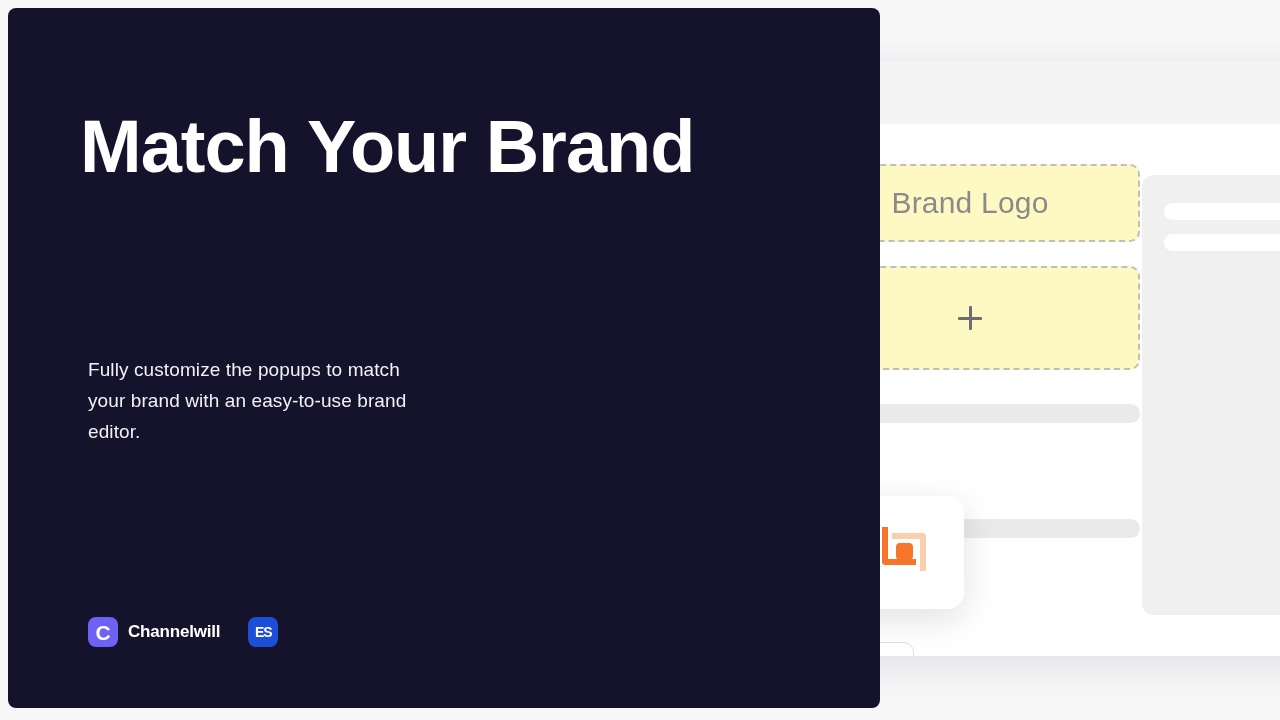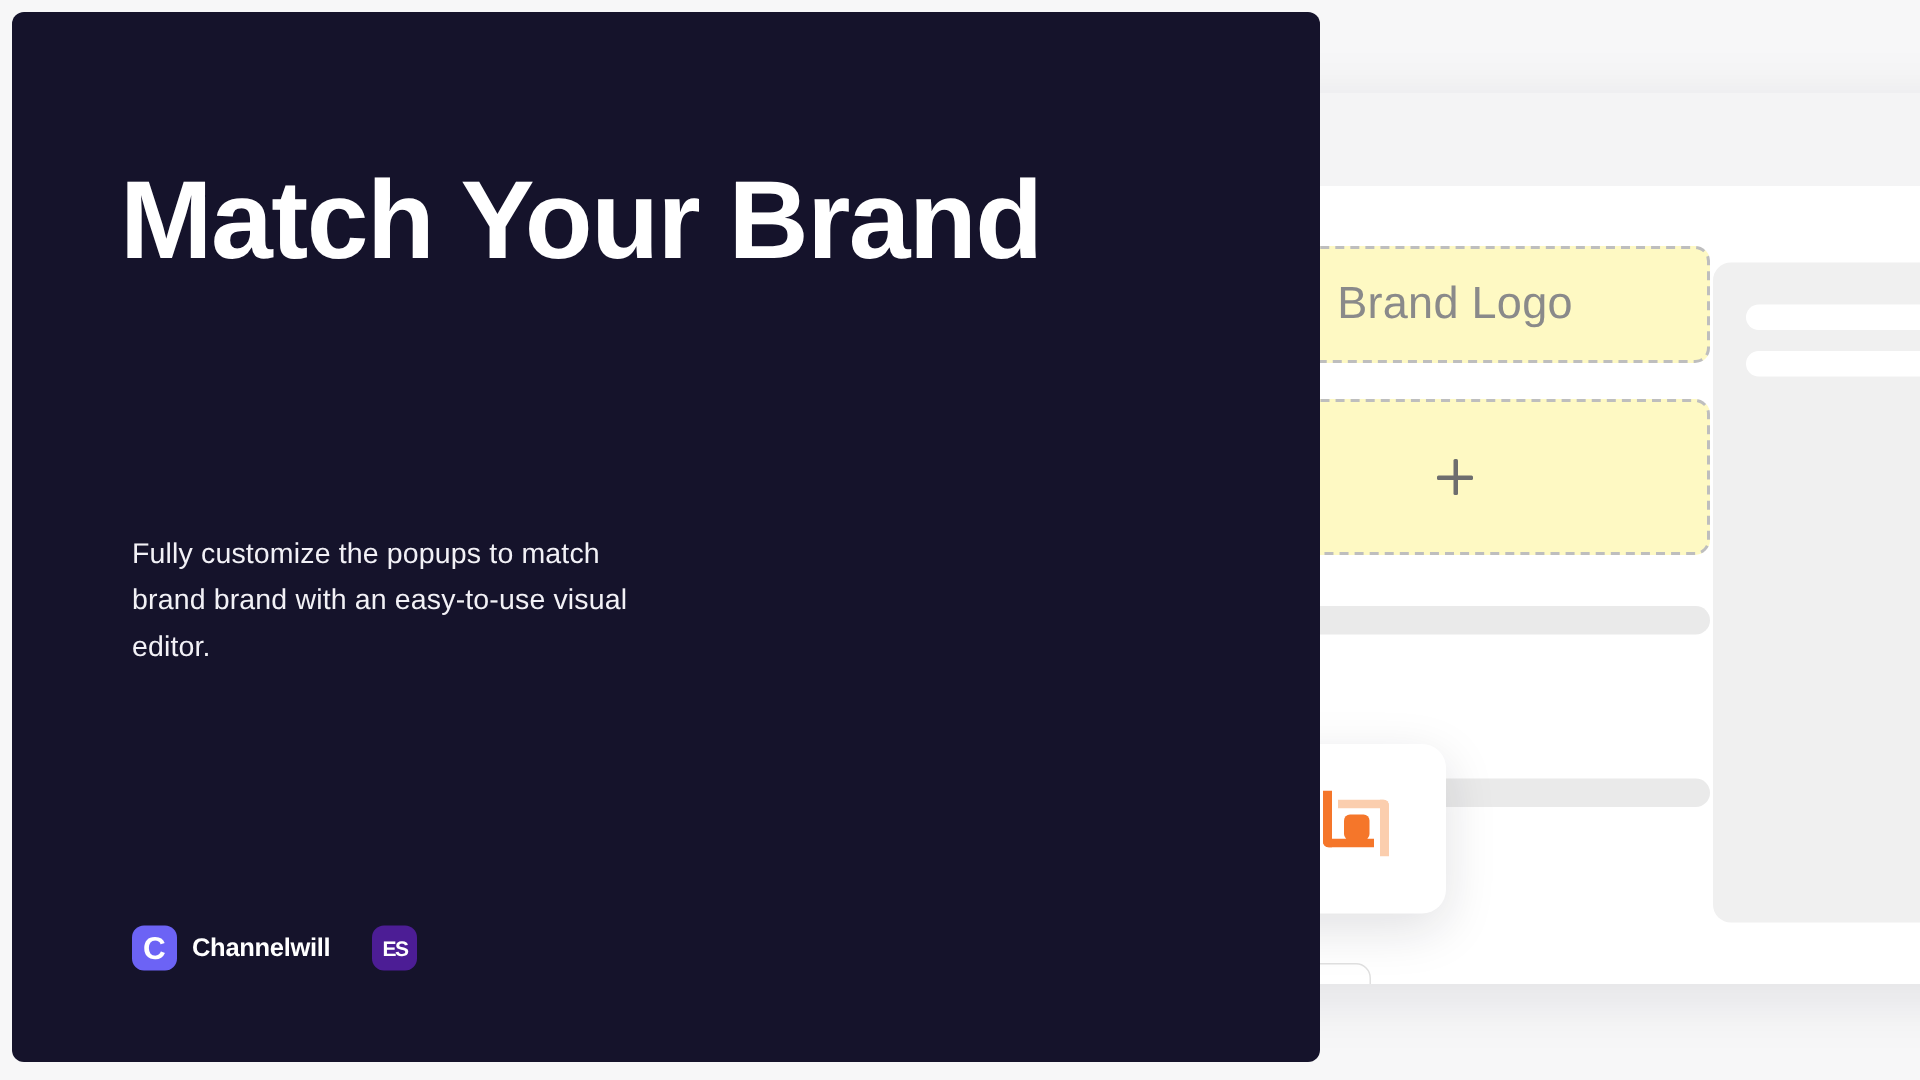--- a/index.html
+++ b/index.html
@@ -391,21 +391,21 @@
   }
   .brand { display: flex; align-items: center; gap: 10px; }
   .brand-name { color: #FFFFFF; font-size: 17px; font-weight: bold; letter-spacing: -.2px; }
   .badge {
     width: 30px; height: 30px; border-radius: 8px;
     display: flex; align-items: center; justify-content: center;
     flex: none;
   }
   .badge-channelwill { background: #6C63F5; }
   .badge-channelwill span { color: #FFFFFF; font-size: 21px; font-weight: bold; line-height: 1; }
-  .badge-ecomsend { background: #4c1d95; }
+  .badge-ecomsend { background: #1d4ed8; }
   .badge-ecomsend span { color: #FFFFFF; font-size: 14px; font-weight: bold; line-height: 1; letter-spacing: -1px; }
 </style>
 </head>
 <body>
 
 <div class="browser-window">
   <div class="browser-titlebar">
     <span class="dot dot-red"></span>
     <span class="dot dot-yellow"></span>
     <span class="dot dot-green"></span>
@@ -508,21 +508,21 @@
     <span class="ic-crop">
       <span class="r-corner"></span>
       <span class="l-corner"></span>
       <span class="center-sq"></span>
     </span>
   </div>
 </div>
 
 <div class="hero">
   <h1 class="hero-title">Match Your Brand</h1>
-  <p class="hero-sub">Fully customize the popups to match brand brand with an easy-to-use visual editor.</p>
+  <p class="hero-sub">Fully customize the popups to match your brand with an easy-to-use brand editor.</p>
   <div class="brands">
     <div class="brand">
       <span class="badge badge-channelwill">
         <span>C</span>
       </span>
       <span class="brand-name">Channelwill</span>
     </div>
     <div class="brand">
       <span class="badge badge-ecomsend">
         <span>ES</span>

